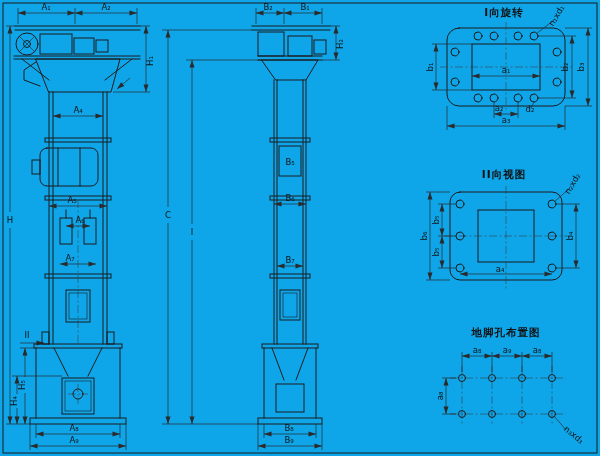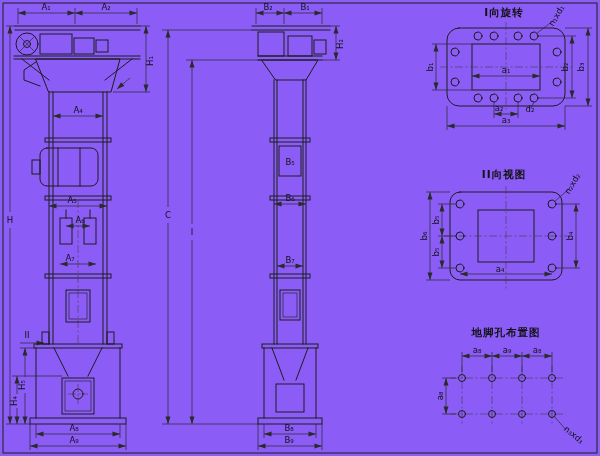--- a/index.html
+++ b/index.html
@@ -1,16 +1,16 @@
 <!DOCTYPE html>
 <html><head>
 <meta charset="utf-8">
 <style>
   html,body{margin:0;padding:0;background:#ececec;}
-  .page{width:600px;height:456px;background:#8b5cf6;position:relative;overflow:hidden;}
+  .page{width:600px;height:456px;background:#0ea5e9;position:relative;overflow:hidden;}
   svg{display:block;}
   .ln{stroke:#1c1c1c;stroke-width:1;fill:none;stroke-linecap:square;}
   .tn{stroke:#1c1c1c;stroke-width:.6;fill:none;}
   .dim{stroke:#2a2a2a;stroke-width:.7;fill:none;}
   .cl{stroke:#3a3a3a;stroke-width:.55;fill:none;stroke-dasharray:8 2.5 2 2.5;}
   text{font-family:"DejaVu Sans","Liberation Sans",sans-serif;fill:#111;}
   .dl{font-size:8.5px;text-anchor:middle;}
   .ttl{font-size:10.5px;font-weight:bold;text-anchor:middle;letter-spacing:1px;}
 </style>
 </head>

